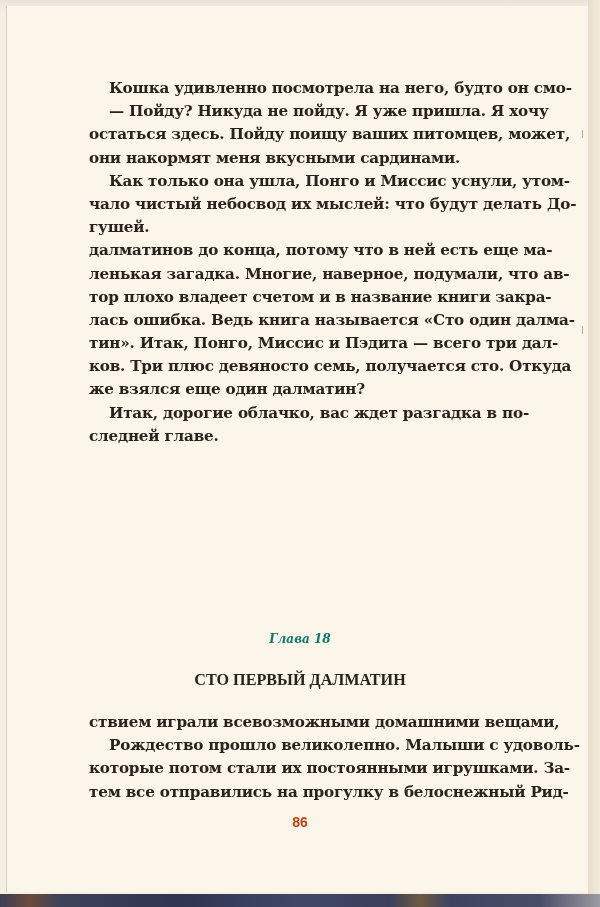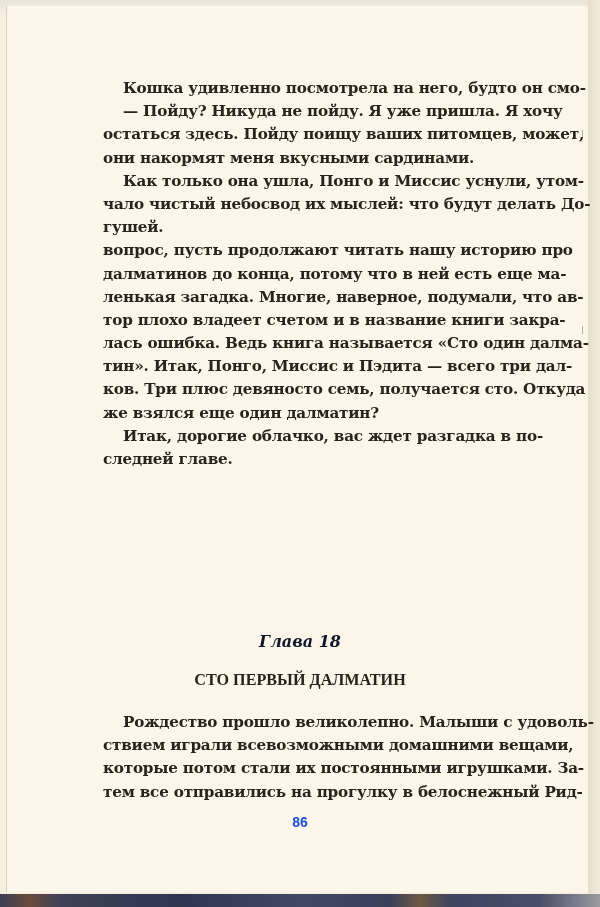--- a/index.html
+++ b/index.html
@@ -19,44 +19,44 @@
     }
     .right-edge {
       position: absolute; left: 588px; top: 0; width: 12px; height: 895px;
       background: linear-gradient(90deg, #e6ddcc, #f3ebde);
     }
     .bottom-strip {
       position: absolute; left: 0; top: 894px; width: 600px; height: 13px;
       background: linear-gradient(90deg, #3a3f55 0%, #6a4a3a 5%, #3d4258 10%, #2f3550 30%, #414866 50%, #3a3f5a 65%, #6c5a42 70%, #3e4460 75%, #494e68 90%, #9b9aa0 100%);
     }
     .text {
-      position: absolute; left: 103px; top: 77px; width: 440px;
+      position: absolute; left: 89px; top: 77px; width: 440px;
       font-size: 15.2px; line-height: 23.2px; color: #2a221c;
       font-weight: bold; letter-spacing: -0.2px;
     }
     .line {
       display: block; white-space: nowrap; text-align: justify;
       text-align-last: justify; height: 23.2px;
     }
     .line.last { text-align-last: left; }
     .line.indent { padding-left: 20px; }
     .chapter-label {
       position: absolute; left: 0; width: 600px; top: 632px; text-align: center;
-      font-style: italic; font-weight: bold; font-size: 16px; color: #0f172a;
+      font-style: italic; font-weight: bold; font-size: 12px; color: #0f766e;
     }
     .chapter-title {
       position: absolute; left: 0; width: 600px; top: 670px; text-align: center;
       font-weight: bold; font-size: 17px; color: #2a221c;
       font-family: "Liberation Serif", serif; transform: scaleX(0.95);
     }
     .text2 { top: 711px; }
     .page-number {
       position: absolute; left: 0; width: 600px; top: 814px; text-align: center;
       font-family: "Liberation Sans", sans-serif; font-weight: bold;
-      font-size: 14px; color: #1d4ed8;
+      font-size: 14px; color: #c2410c;
     }
     .tick {
       position: absolute; width: 1px; height: 8px; background: #b9ad9c;
     }
   </style>
 </head>
 <body>
 
 <div class="top-strip"></div>
 <div class="page"></div>
@@ -74,42 +74,41 @@
     <span class="line last">они накормят меня вкусными сардинами.</span>
   </div>
   <div>
     <span class="line indent">Как только она ушла, Понго и Миссис уснули, утом-</span>
     <span class="line">чало чистый небосвод их мыслей: что будут делать До-</span>
   </div>
   <div>
     <span class="line last">гушей.</span>
   </div>
   <div>
-    <span class="line">вопрос, пусть продолжают читать нашу историю про</span>
     <span class="line">далматинов до конца, потому что в ней есть еще ма-</span>
     <span class="line">ленькая загадка. Многие, наверное, подумали, что ав-</span>
     <span class="line">тор плохо владеет счетом и в название книги закра-</span>
     <span class="line">лась ошибка. Ведь книга называется «Сто один далма-</span>
     <span class="line">тин». Итак, Понго, Миссис и Пэдита — всего три дал-</span>
     <span class="line">ков. Три плюс девяносто семь, получается сто. Откуда</span>
     <span class="line last">же взялся еще один далматин?</span>
   </div>
   <div>
     <span class="line indent">Итак, дорогие облачко, вас ждет разгадка в по-</span>
     <span class="line last">следней главе.</span>
   </div>
 </div>
 
 <div class="chapter-label">Глава 18</div>
 <div class="chapter-title">СТО ПЕРВЫЙ ДАЛМАТИН</div>
 
 <div class="text text2">
   <div>
+    <span class="line">ствием играли всевозможными домашними вещами,</span>
     <span class="line indent">Рождество прошло великолепно. Малыши с удоволь-</span>
-    <span class="line">ствием играли всевозможными домашними вещами,</span>
     <span class="line">которые потом стали их постоянными игрушками. За-</span>
     <span class="line">тем все отправились на прогулку в белоснежный Рид-</span>
   </div>
 </div>
 
 <div class="page-number">86</div>
 
 <div class="bottom-strip"></div>
 
 </body></html>

